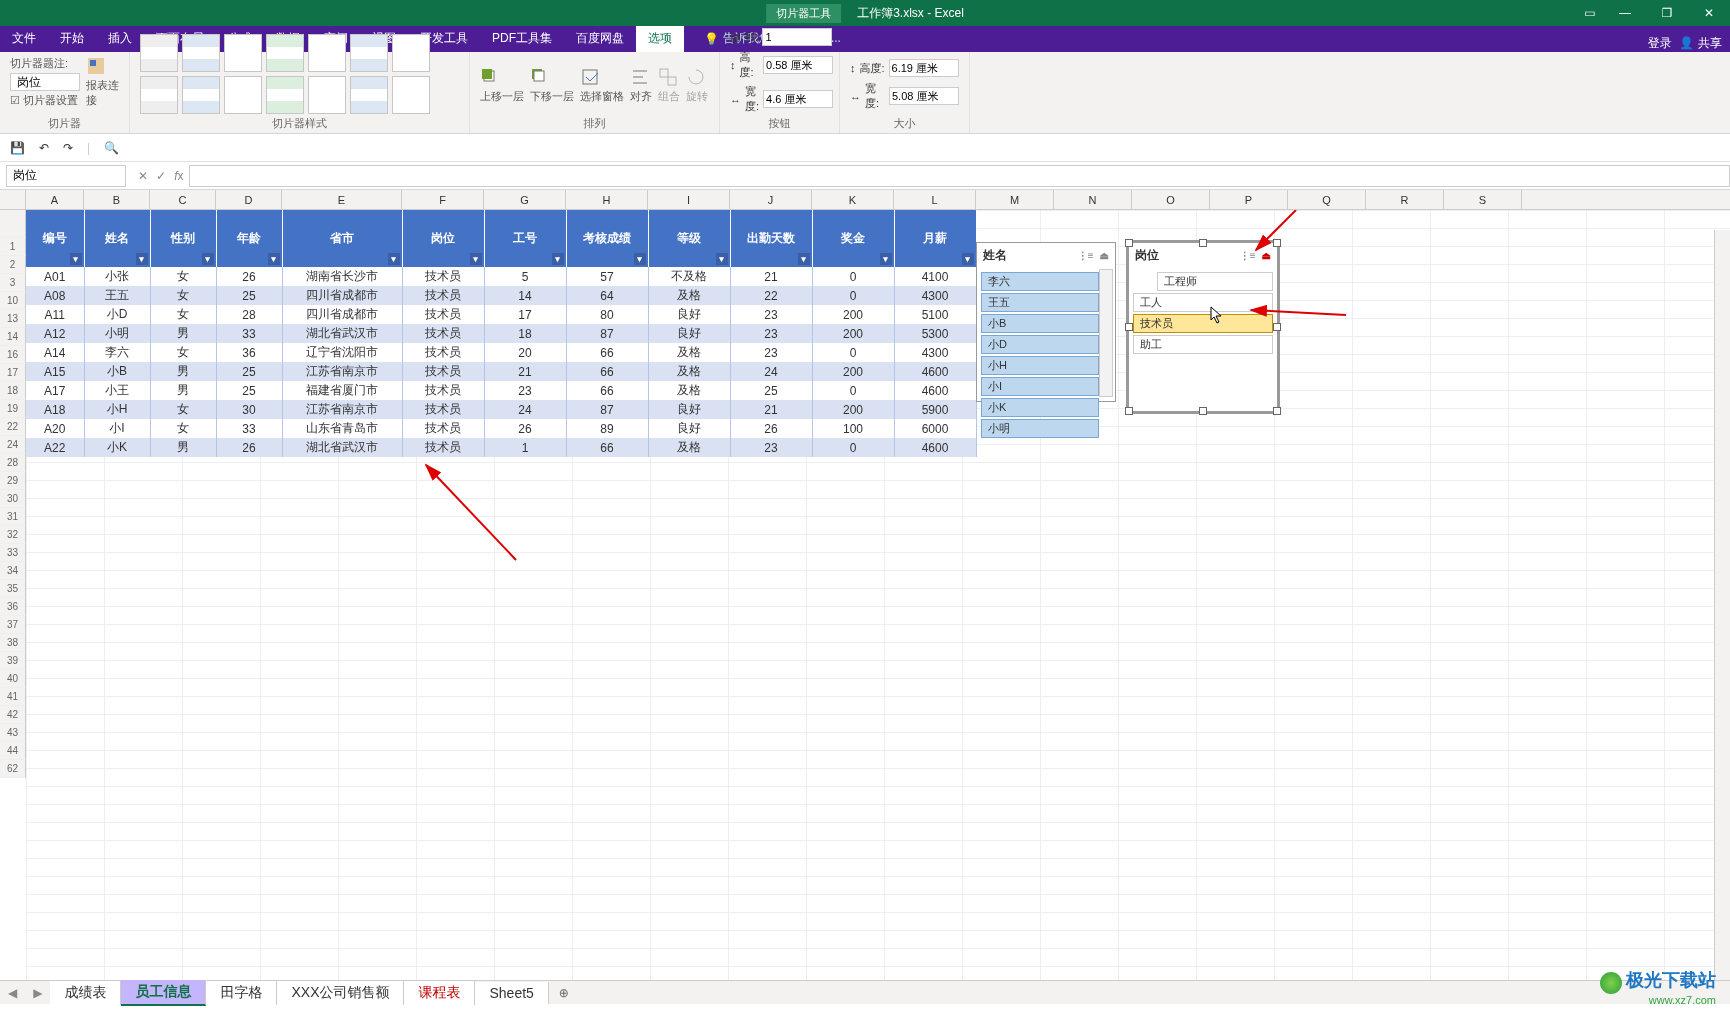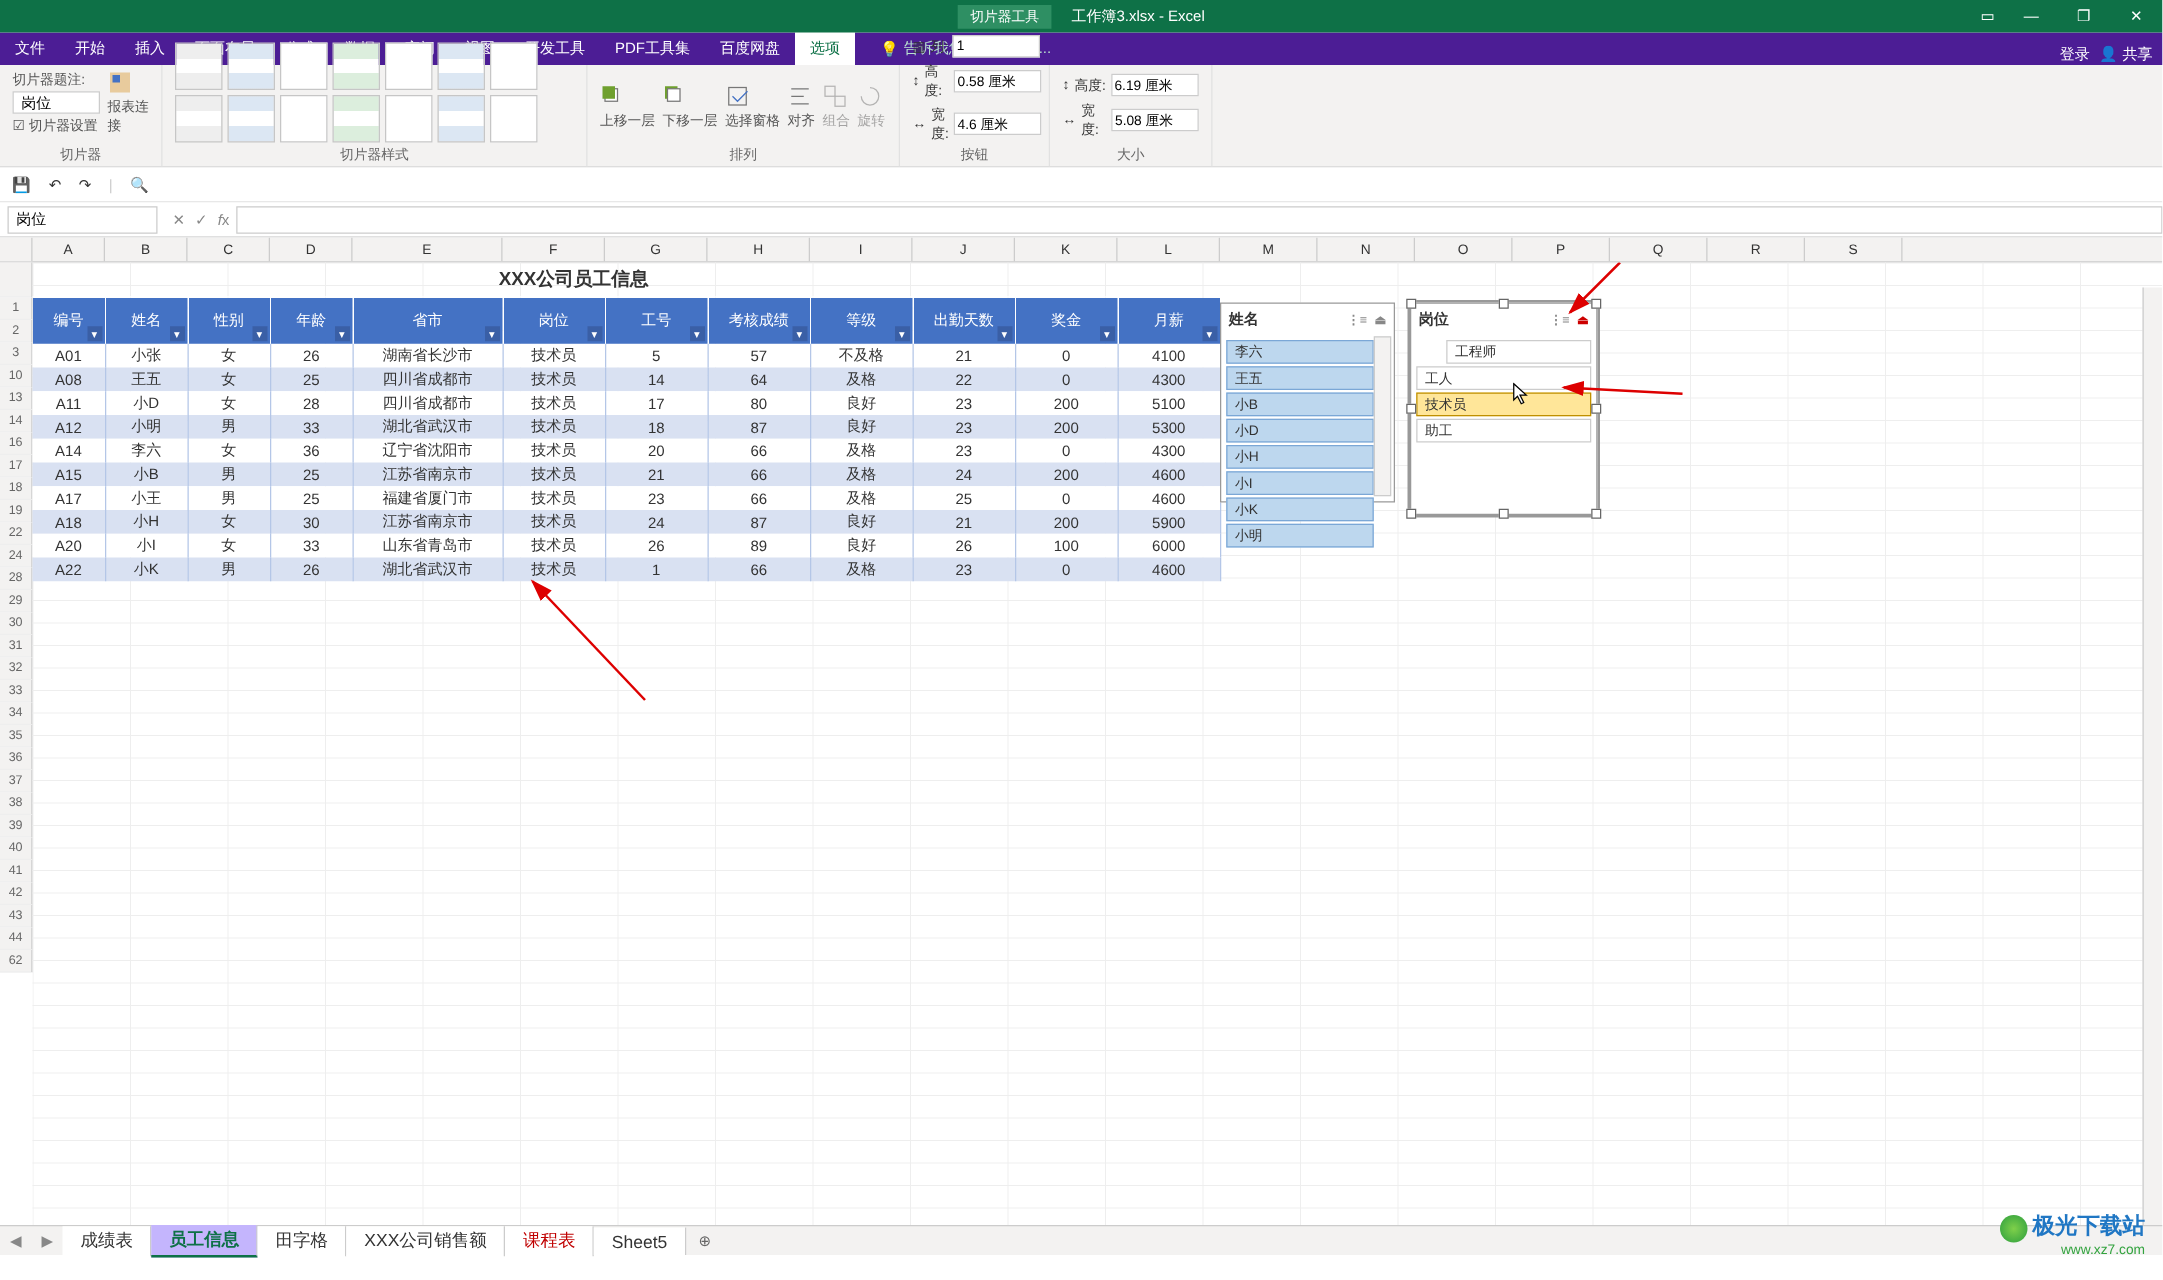--- a/index.html
+++ b/index.html
@@ -37,21 +37,21 @@
 .corner{width:26px;border-right:1px solid #ccc;background:#f3f2f1;}
 .ch{border-right:1px solid #ccc;text-align:center;font-size:11px;color:#333;line-height:20px;}
 .rows-container{display:flex;height:770px;}
 .rowheads{width:26px;}
 .rh{height:18px;border-bottom:1px solid #eee;border-right:1px solid #ccc;text-align:center;font-size:10px;color:#666;background:#f3f2f1;line-height:18px;}
 .grid{position:relative;flex:1;}
 .gridlines{position:absolute;inset:0;background-image:linear-gradient(#eee 1px,transparent 1px),linear-gradient(90deg,#eee 1px,transparent 1px);background-size:78px 18px;}
 .tablewrap{position:absolute;left:0;top:0;}
 .title-row{height:28px;width:866px;display:flex;align-items:center;justify-content:center;font-weight:bold;font-size:15px;border-bottom:1px solid #fff;}
 table.data{border-collapse:collapse;}
-table.data th{background:#4472c4;color:#fff;font-weight:normal;font-size:12px;padding:10px 4px;position:relative;border-right:1px solid #fff;}
+table.data th{background:#4472c4;color:#fff;font-weight:bold;font-size:12px;padding:20px 4px;position:relative;border-right:1px solid #fff;}
 table.data th .drp{position:absolute;right:2px;bottom:2px;width:12px;height:12px;background:#3a5fa6;font-size:9px;color:#fff;text-align:center;line-height:12px;}
 table.data td{font-size:12px;text-align:center;padding:1px 4px;border-right:1px solid #b4c6e7;}
 table.data tr.odd td{background:#d9e1f2;}
 table.data tr.even td{background:#fff;}
 .slicer{position:absolute;background:#fff;border:1px solid #999;font-size:12px;}
 .slicer .shead{padding:4px 6px;font-weight:bold;display:flex;align-items:center;justify-content:space-between;}
 .slicer .shead .icons{display:flex;gap:6px;color:#888;font-size:10px;}
 .slicer .items{padding:4px;}
 .slicer .sitem{background:#bdd7ee;border:1px solid #7ba7d6;padding:1px 6px;margin-bottom:2px;font-size:11px;}
 .slicer.selected{outline:2px solid #999;}
@@ -312,21 +312,20 @@
         <div class="rh">40</div>
         <div class="rh">41</div>
         <div class="rh">42</div>
         <div class="rh">43</div>
         <div class="rh">44</div>
         <div class="rh">62</div>
       </div>
     <div class="grid">
       <div class="gridlines"></div>
       <div class="tablewrap">
-        <div class="title-row">XXX公司员工信息</div>
         <table class="data" id="datatable">
             <thead>
               <tr>
                 <th style="width: 58px;">编号<span class="drp">▾</span></th>
                 <th style="width: 66px;">姓名<span class="drp">▾</span></th>
                 <th style="width: 66px;">性别<span class="drp">▾</span></th>
                 <th style="width: 66px;">年龄<span class="drp">▾</span></th>
                 <th style="width: 120px;">省市<span class="drp">▾</span></th>
                 <th style="width: 82px;">岗位<span class="drp">▾</span></th>
                 <th style="width: 82px;">工号<span class="drp">▾</span></th>

